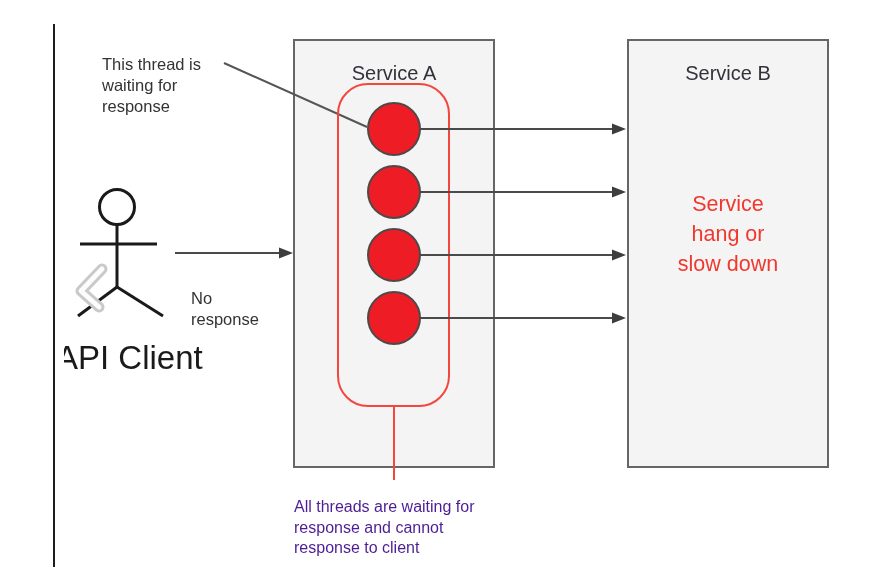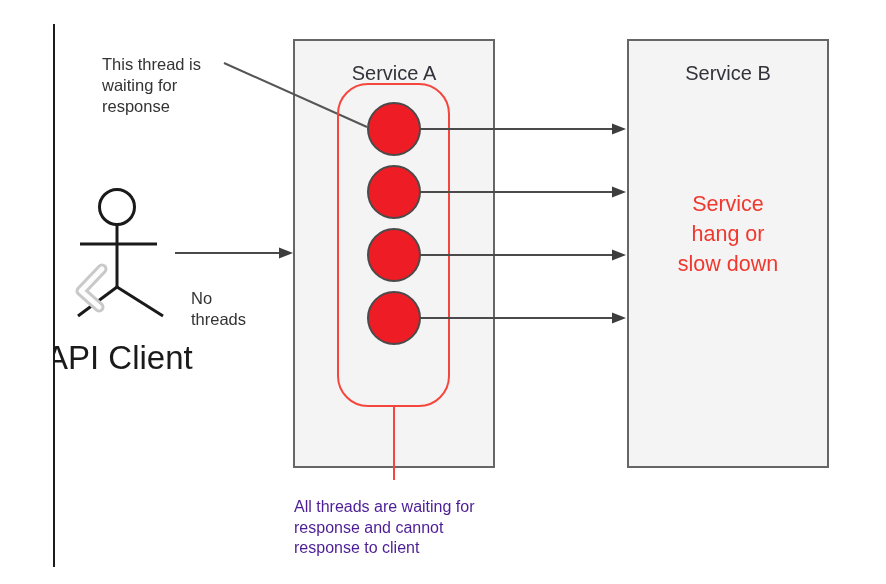--- a/index.html
+++ b/index.html
@@ -13,21 +13,21 @@
   }
   .abs{position:absolute;}
   .multiline{white-space:pre-line;}
   .note{
     font-size:16.5px;line-height:21px;color:#333333;
   }
   #thread-annotation{left:102px;top:54px;width:150px;}
   #no-response-label{left:191px;top:288px;width:110px;}
   #bottom-annotation{left:294px;top:497px;width:240px;font-size:16px;line-height:20.5px;color:#4c1d95;}
   #api-client-clip{
-    left:54px;top:336px;width:170px;height:46px;overflow:hidden;
+    left:64px;top:336px;width:170px;height:46px;overflow:hidden;
   }
   #api-client-label{
     display:inline-block;margin-left:-8px;
     font-size:33px;line-height:44px;color:#1a1a1a;
   }
   .service-box{
     box-sizing:border-box;
     width:202px;height:429px;top:39px;
     background:#f4f4f4;border:2px solid #666666;
   }
@@ -95,21 +95,21 @@
         <polygon points="626,318 612,312.5 612,323.5" fill="#3d3d3d"></polygon>
         <circle cx="394" cy="318" r="26" fill="#ee1c25" stroke="#4a4a4a" stroke-width="2"></circle>
       </g>
   </svg>
 
   <div class="abs note multiline" id="thread-annotation">This thread is
 waiting for
 response</div>
 
   <div class="abs note multiline" id="no-response-label">No
-threads</div>
+response</div>
 
   <div class="abs" id="api-client-clip">
     <span id="api-client-label">API Client</span>
   </div>
 
   <div class="abs service-title" id="service-a-title">Service A</div>
 
   <div class="abs service-title" id="service-b-title">Service B</div>
 
   <div class="abs multiline" id="service-b-status">Service

